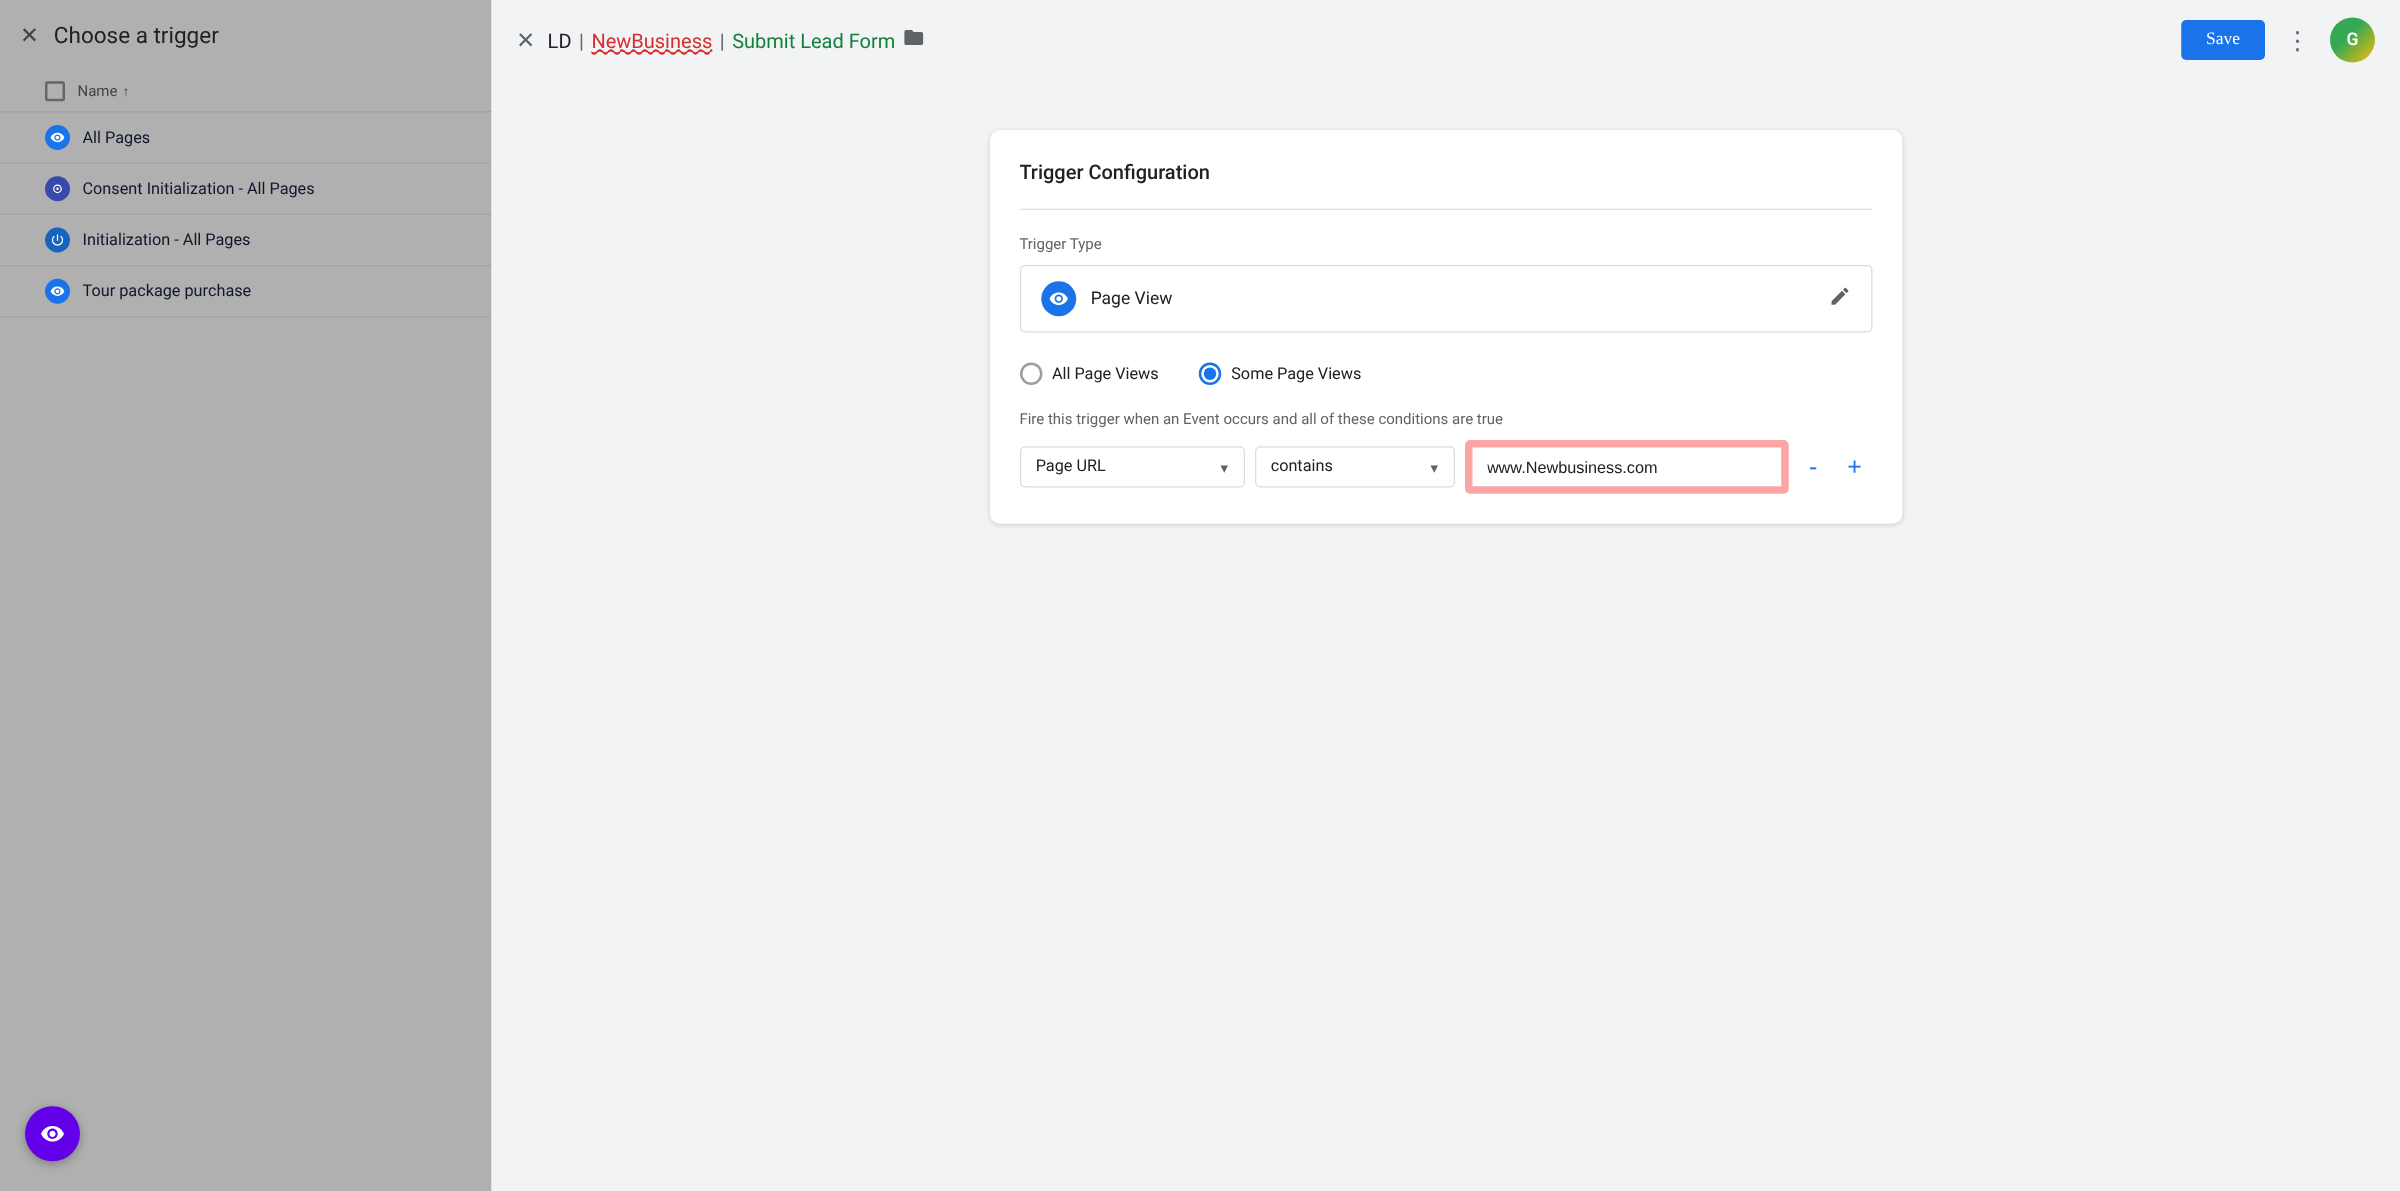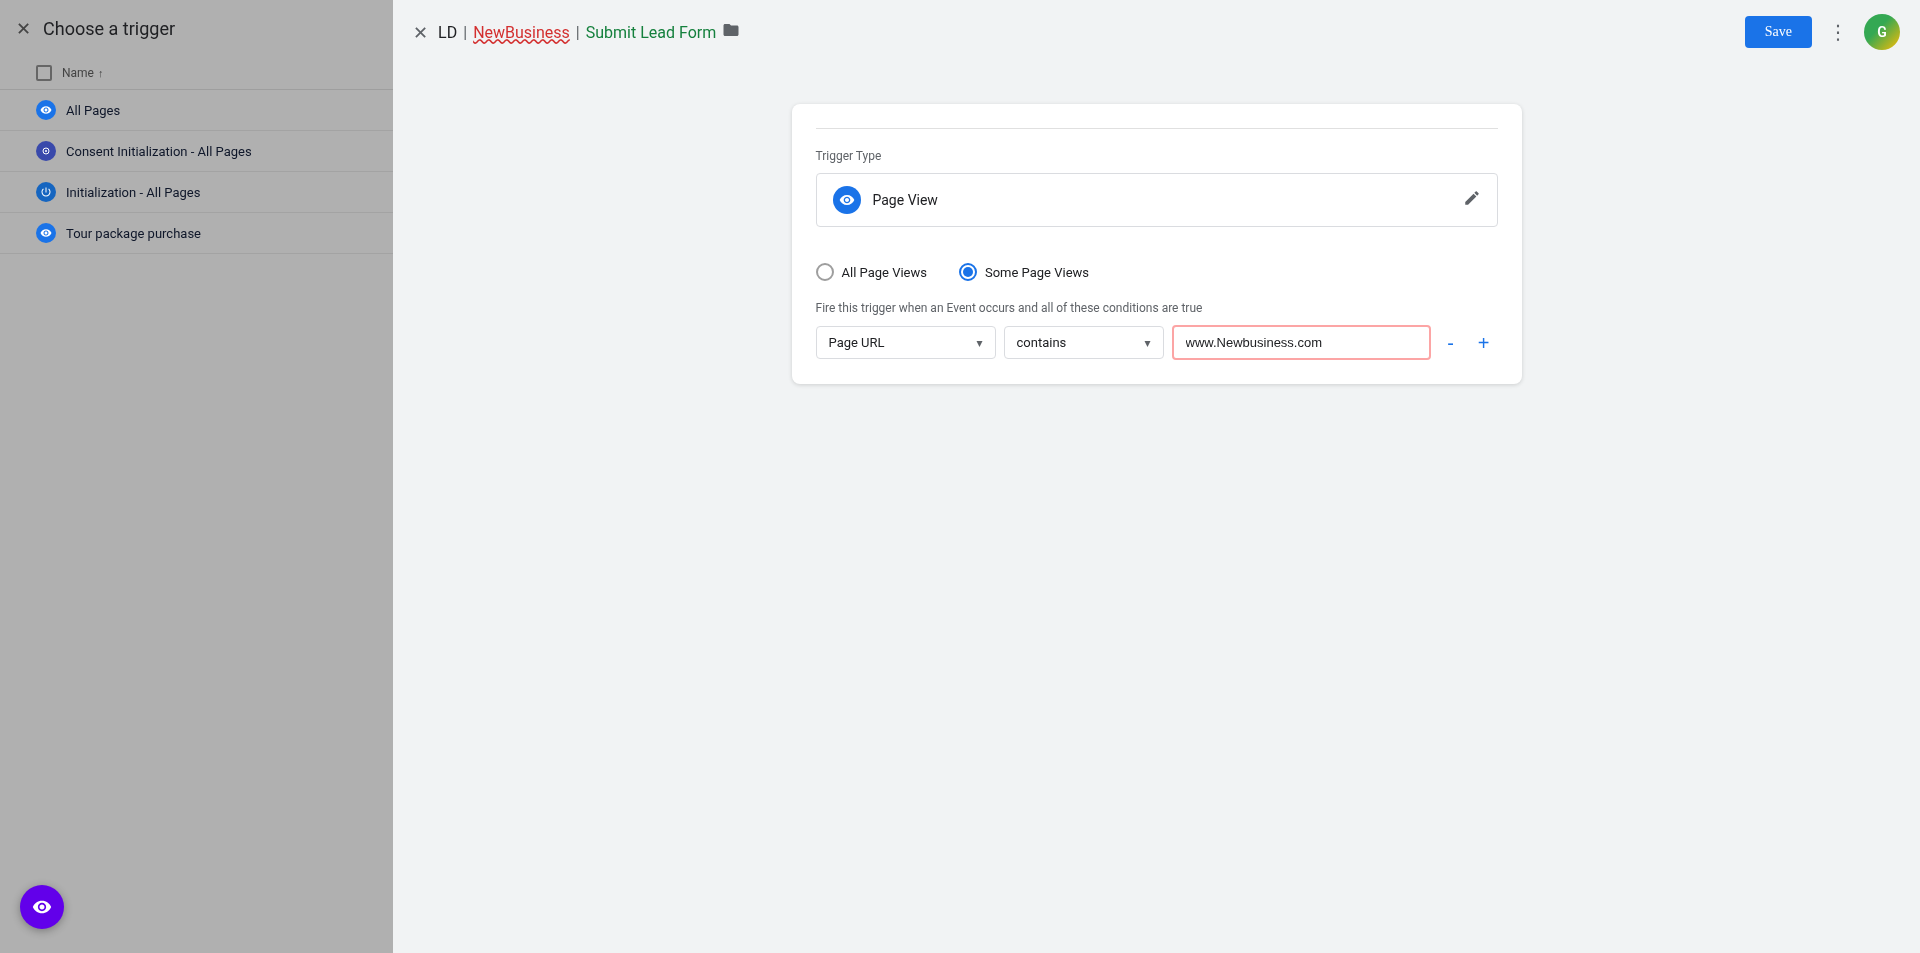--- a/index.html
+++ b/index.html
@@ -205,21 +205,21 @@
     }
 
     
     .trigger-type-box {
       border: 1px solid #dadce0;
       border-radius: 4px;
       padding: 12px 16px;
       display: flex;
       align-items: center;
       justify-content: space-between;
-      margin-bottom: 36px;
+      margin-bottom: 24px;
     }
     .trigger-type-left {
       display: flex;
       align-items: center;
       gap: 12px;
     }
     .trigger-type-icon {
       width: 28px;
       height: 28px;
       border-radius: 50%;
@@ -301,21 +301,21 @@
       color: #202124;
       background: white;
       cursor: pointer;
       display: flex;
       align-items: center;
       justify-content: space-between;
     }
     .condition-select-url { width: 180px; }
     .condition-select-operator { width: 160px; }
     .condition-input {
-      border: 2px solid #fca5a5;
+      border: 6px solid #fca5a5;
       border-radius: 4px;
       padding: 8px 12px;
       font-size: 13px;
       color: #202124;
       flex: 1;
       outline: none;
     }
     .caret { color: #5f6368; font-size: 12px; }
 
     .minus-btn {
@@ -419,20 +419,21 @@
     </div>
     <div class="right-header-actions">
       <button class="save-btn">Save</button>
       <button class="kebab-btn">⋮</button>
       <div class="avatar">G</div>
     </div>
   </div>
 
   <div class="main-content">
     <div class="trigger-card">
+      <div class="card-title">Trigger Configuration</div>
       <hr class="divider">
 
       <div class="section-label">Trigger Type</div>
       <div class="trigger-type-box">
         <div class="trigger-type-left">
           <div class="trigger-type-icon">
             <svg width="16" height="16" viewBox="0 0 24 24" fill="white">
                 <path d="M12 4.5C7 4.5 2.73 7.61 1 12c1.73 4.39 6 7.5 11 7.5s9.27-3.11 11-7.5c-1.73-4.39-6-7.5-11-7.5zM12 17c-2.76 0-5-2.24-5-5s2.24-5 5-5 5 2.24 5 5-2.24 5-5 5zm0-8c-1.66 0-3 1.34-3 3s1.34 3 3 3 3-1.34 3-3-1.34-3-3-3z"></path>
               </svg>
           </div>

